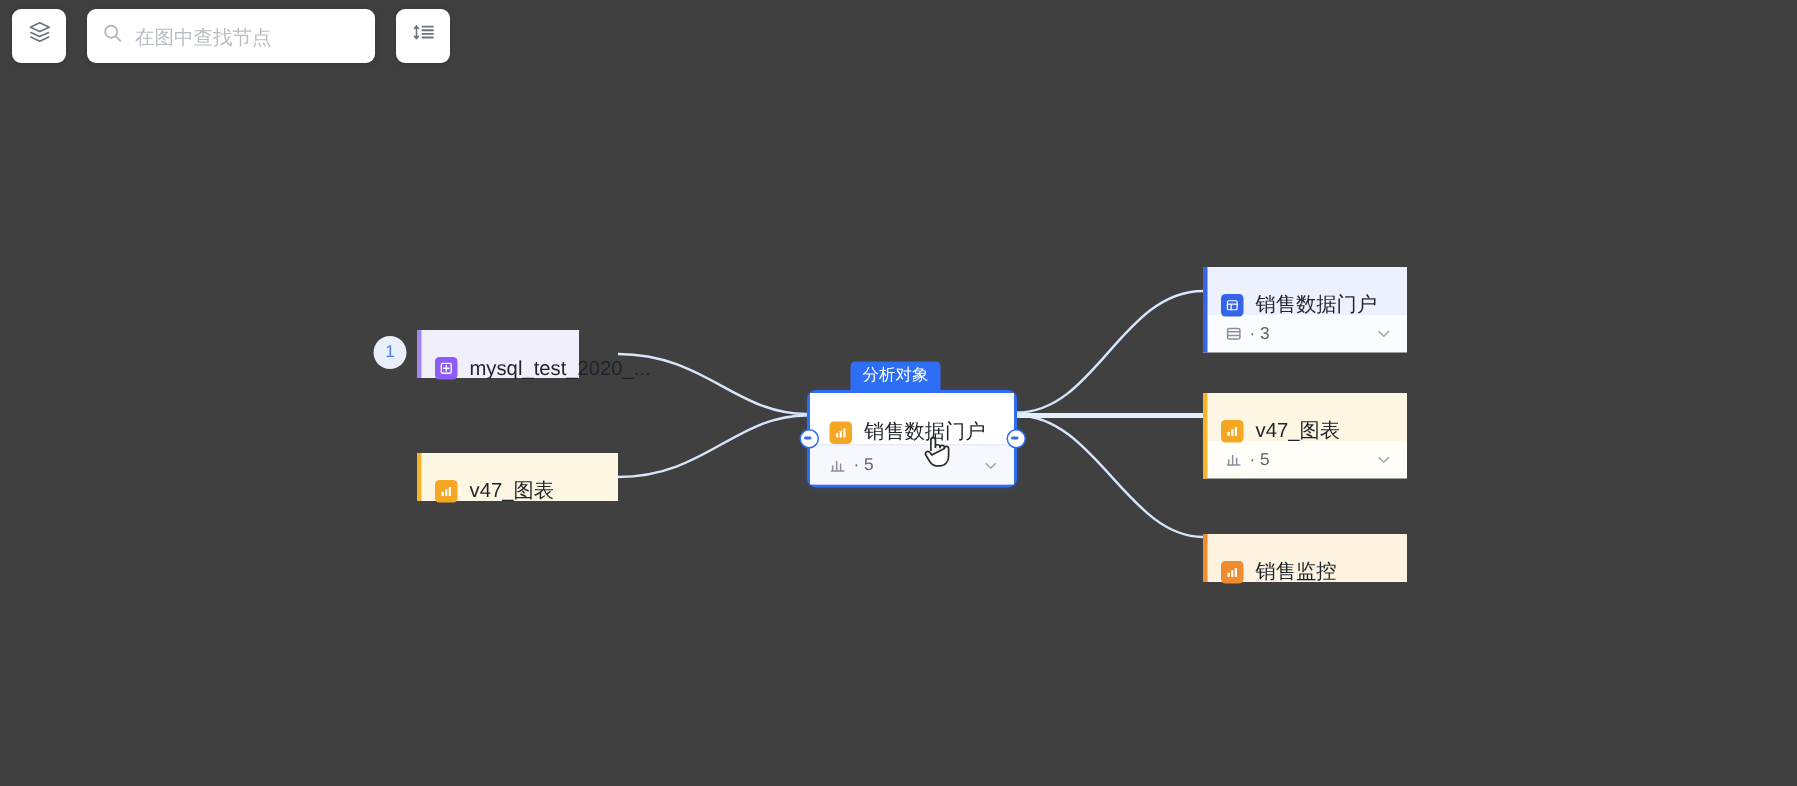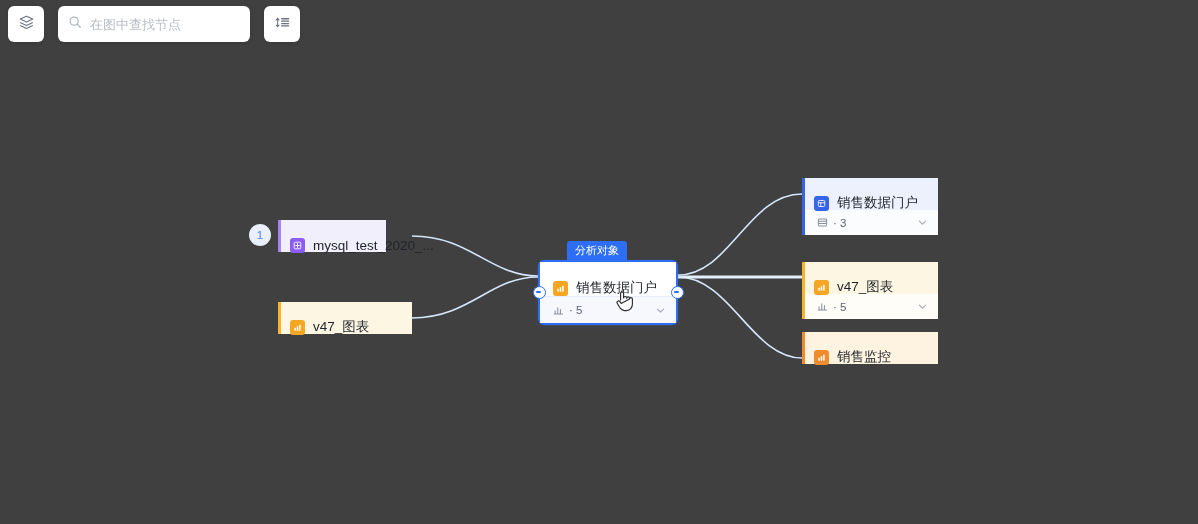--- a/index.html
+++ b/index.html
@@ -274,21 +274,21 @@
         <span>· 5</span>
       </span>
       <span class="chev">
         <svg width="11" height="11" viewBox="0 0 12 12" fill="none" stroke="#a6abb6" stroke-width="1.2" stroke-linecap="round" stroke-linejoin="round">
           <path d="M2.6 4.4 6 7.8 9.4 4.4"></path>
         </svg>
       </span>
     </div>
   </div>
 
-  <div class="node n-amberd" style="left:802px; top:332px; width:136px;text-align:right;">
+  <div class="node n-amberd" style="left:802px; top:356px; width:136px;text-align:right;">
     <div class="node-body">
       <span class="sq" style="background:#f08c2e;">
         <svg width="9" height="9" viewBox="0 0 12 12" fill="#fff">
           <rect x="1.8" y="6.4" width="2" height="3.8" rx=".4"></rect>
           <rect x="5" y="4.2" width="2" height="6" rx=".4"></rect>
           <rect x="8.2" y="2.2" width="2" height="8" rx=".4"></rect>
         </svg>
       </span>
       <span>销售监控</span>
     </div>

